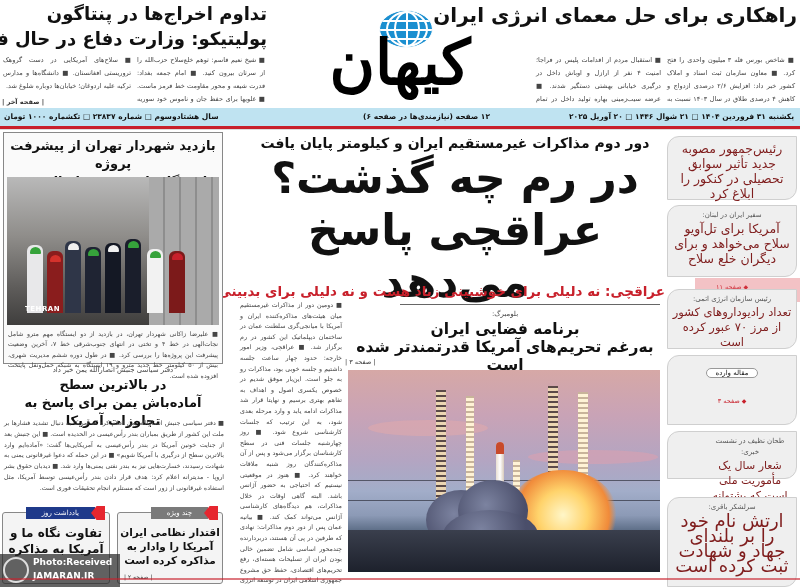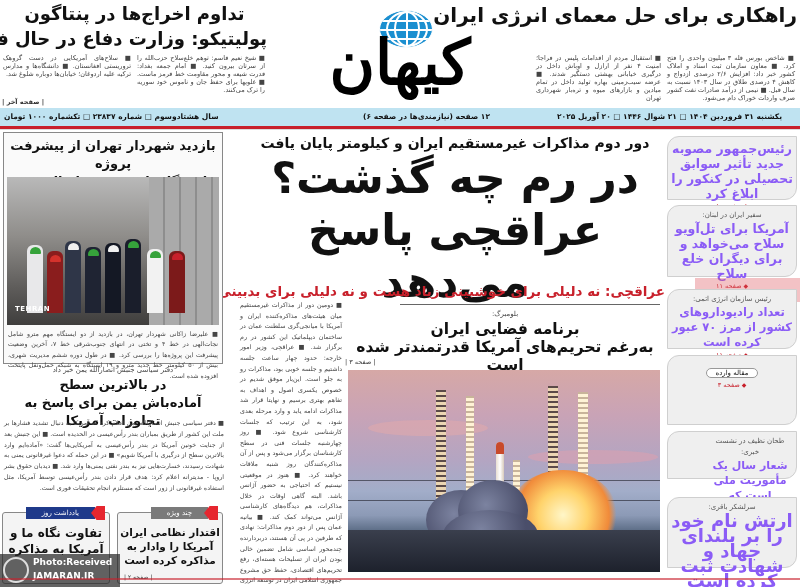--- a/index.html
+++ b/index.html
@@ -3,42 +3,42 @@
 <meta charset="utf-8">
 <style>
   * { box-sizing: border-box; margin: 0; padding: 0; }
   html, body { width: 800px; height: 587px; overflow: hidden; background: #fff; }
   body { font-family: "DejaVu Sans", sans-serif; color: #111; position: relative; direction: rtl; }
 
   .abs { position: absolute; }
 
   
   .masthead { left: 0; top: 0; width: 800px; height: 108px; background: #fff; }
-  .mh-head { font-weight: bold; font-size: 19px; line-height: 24px; text-align: center; color: #111; white-space: nowrap; }
-  .mh-small { font-size: 6.5px; line-height: 8px; color: #444; text-align: justify; }
+  .mh-head { font-weight: bold; font-size: 19px; line-height: 24px; color: #111; white-space: nowrap; }
+  .mh-small { font-size: 6.5px; line-height: 13px; color: #444; text-align: justify; }
   .pageref { font-size: 6.5px; color: #333; font-weight: bold; }
 
   .logo-wrap { left: 280px; top: 6px; width: 240px; height: 96px; }
   .logo-text { position: absolute; left: 0; top: 22px; width: 240px; text-align: center; font-family: "DejaVu Serif", serif; font-size: 62px; font-weight: bold; line-height: 70px; color: #000; letter-spacing: -2px; }
   .globe { position: absolute; left: 99px; top: 4px; width: 54px; height: 38px; border-radius: 50%; background: #1b8fd0; overflow: hidden; border: 1px solid #fff; }
   .globe .ln-h { position: absolute; left: 0; width: 100%; height: 2px; background: #fff; }
   .globe .ln-v { position: absolute; top: 0; height: 100%; width: 2px; background: #fff; }
   .globe .ell { position: absolute; top: 0; height: 100%; border: 2px solid #fff; border-radius: 50%; }
 
   
   .datebar { left: 0; top: 108px; width: 800px; height: 18px; background: #bfe3f1; font-size: 7.5px; font-weight: bold; color: #111; }
   .datebar span { position: absolute; top: 4px; white-space: nowrap; }
   .redrule { left: 0; top: 126px; width: 800px; height: 3px; background: #c8202b; }
   .redrule2 { left: 0; top: 129px; width: 800px; height: 1px; background: #ddd; }
 
   
   .sbox { position: absolute; left: 667px; width: 130px; background: #efefef; border: 1px solid #cfcfcf; border-radius: 12px 0 12px 0; text-align: center; padding: 4px 3px; }
   .sbox .kick { font-size: 7px; color: #555; line-height: 11px; }
-  .sbox .ttl { font-size: 12.5px; font-weight: bold; line-height: 15px; color: #8b5cf6; }
-  .sbox .ref { font-size: 6.5px; color: #c8202b; margin-top: 1px; }
+  .sbox .ttl { font-size: 12.5px; font-weight: normal; line-height: 15px; color: #7f1d1d; }
+  .sbox .ref { font-size: 6.5px; color: #c8202b; margin-top: 17px; }
   .sbox .ref::before { content: "◆ "; font-size: 6px; }
   .pill { display: inline-block; border: 1px solid #999; border-radius: 8px; padding: 0 8px; font-size: 7px; background: #fff; margin-bottom: 2px; }
   .jamaran-watermark { left: 695px; top: 278px; width: 105px; height: 24px; background: rgba(220,80,90,0.35); }
 
   
   .kicker { left: 250px; top: 134px; width: 410px; text-align: center; font-size: 14px; font-weight: bold; line-height: 18px; }
   .headline { left: 245px; top: 152px; width: 420px; text-align: center; font-size: 43px; font-weight: 900; line-height: 52px; letter-spacing: -1px; }
   .subhead { left: 240px; top: 282px; width: 425px; text-align: center; font-size: 13.5px; font-weight: bold; color: #c8202b; line-height: 18px; white-space: nowrap; }
   .body-col { left: 240px; top: 300px; width: 102px; font-size: 6.3px; line-height: 10.6px; color: #444; text-align: justify; }
 
@@ -62,21 +62,21 @@
   .wire { position: absolute; left: 0; width: 100%; height: 1px; background: rgba(30,30,40,0.6); }
 
   
   .metro-box { left: 3px; top: 132px; width: 220px; height: 232px; border: 1px solid #888; background: #fafafa; }
   .metro-title { position: absolute; left: 0; top: 4px; width: 100%; text-align: center; font-size: 13px; font-weight: bold; line-height: 18px; }
   .metro-photo { position: absolute; left: 3px; top: 44px; width: 212px; height: 148px; overflow: hidden;
     background: linear-gradient(180deg, #b9b9b9 0%, #8f8d8a 40%, #5e5c5a 75%, #3f3e3d 100%); }
   .metro-photo .wall { position: absolute; right: 0; top: 0; width: 70px; height: 100%; background: repeating-linear-gradient(90deg,#aaa 0 14px,#8e8e8e 14px 16px); }
   .person { position: absolute; bottom: 12px; width: 16px; border-radius: 6px 6px 0 0; }
   .helmet { position: absolute; width: 11px; height: 7px; border-radius: 6px 6px 1px 1px; }
-  .tehran-logo { position: absolute; left: 8px; bottom: 12px; font-size: 7px; font-weight: bold; color: #fff; font-family: "DejaVu Sans", sans-serif; direction: ltr; letter-spacing: 0.5px; }
+  .tehran-logo { position: absolute; left: 18px; bottom: 12px; font-size: 7px; font-weight: bold; color: #fff; font-family: "DejaVu Sans", sans-serif; direction: ltr; letter-spacing: 0.5px; }
   .metro-text { position: absolute; left: 4px; top: 196px; width: 210px; font-size: 6.3px; line-height: 10.4px; color: #444; text-align: justify; }
 
   .yemen-kick { left: 3px; top: 366px; width: 220px; text-align: center; font-size: 7px; color: #444; }
   .yemen-title { left: 3px; top: 376px; width: 220px; text-align: center; font-size: 13px; font-weight: bold; line-height: 18px; }
   .yemen-text { left: 4px; top: 418px; width: 220px; font-size: 6.3px; line-height: 10.8px; color: #444; text-align: justify; }
 
   .note-box { position: absolute; top: 512px; height: 72px; border: 1px solid #888; border-radius: 3px; background: #f4f4f4; text-align: center; }
   .note-tag { position: absolute; top: -6px; right: 14px; height: 12px; padding: 0 16px; font-size: 7px; color: #fff; line-height: 12px; }
   .note-tag::after { content:""; position:absolute; right:-10px; top:-1px; width: 14px; height: 14px; background: #e6262f; clip-path: polygon(0 50%, 40% 0, 100% 0, 100% 100%, 40% 100%); }
   .note-ttl { margin-top: 12px; font-size: 12px; font-weight: bold; line-height: 16px; }
@@ -115,21 +115,21 @@
   <div class="abs" style="left:2px; top:2px; width:265px;">
     <div class="mh-head" style="font-size:18px;">تداوم اخراج‌ها در پنتاگون</div>
     <div class="mh-head" style="font-size:18px; line-height:26px;">پولیتیکو: وزارت دفاع در حال فروپاشی است</div>
     <div class="abs mh-small" style="right:2px; top:52px; width:128px;">■ شیخ نعیم قاسم: توهم خلع‌سلاح حزب‌الله را از سرتان بیرون کنید. ■ امام جمعه بغداد: قدرت شیعه و محور مقاومت خط قرمز ماست. ■ علویها برای حفظ جان و ناموس خود سوریه را ترک می‌کنند.</div>
     <div class="abs mh-small" style="right:136px; top:52px; width:128px;">■ سلاح‌های آمریکایی در دست گروهک تروریستی افغانستان. ■ دانشگاه‌ها و مدارس ترکیه علیه اردوغان؛ خیابان‌ها دوباره شلوغ شد.</div>
     <div class="abs pageref" style="left:0; top:96px;">| صفحه آخر |</div>
   </div>
 </div>
 
 <div class="abs datebar">
-  <span style="right:18px;">یکشنبه ۳۱ فروردین ۱۴۰۴ □ ۲۱ شوال ۱۴۴۶ □ ۲۰ آوریل ۲۰۲۵</span>
+  <span style="right:6px;">یکشنبه ۳۱ فروردین ۱۴۰۴ □ ۲۱ شوال ۱۴۴۶ □ ۲۰ آوریل ۲۰۲۵</span>
   <span style="right:310px;">۱۲ صفحه (نیازمندی‌ها در صفحه ۶)</span>
   <span style="left:4px;">سال هشتادوسوم □ شماره ۲۳۸۳۷ □ تکشماره ۱۰۰۰ تومان</span>
 </div>
 <div class="abs redrule"></div>
 <div class="abs redrule2"></div>
 
 <div class="sbox" style="top:136px; height:64px;">
   <div class="ttl">رئیس‌جمهور مصوبه جدید تأثیر سوابق تحصیلی در کنکور را ابلاغ کرد</div>
   <div class="ref">صفحه ۱۰</div>
 </div>
@@ -146,21 +146,21 @@
 </div>
 <div class="sbox" style="top:355px; height:70px;">
   <div class="pill">مقاله وارده</div>
   <div class="ref">صفحه ۳</div>
 </div>
 <div class="sbox" style="top:431px; height:48px;padding-left:39px;">
   <div class="kick">طحان نظیف در نشست خبری:</div>
   <div class="ttl" style="font-size:11px;">شعار سال یک مأموریت ملی است که پشتوانه قانون اساسی دارد</div>
   <div class="ref">صفحه ۱۱</div>
 </div>
-<div class="sbox" style="top:497px; height:71px;">
+<div class="sbox" style="top:497px; height:90px;">
   <div class="kick">سرلشکر باقری:</div>
   <div class="ttl" style="font-size:18px;">ارتش نام خود را بر بلندای جهاد و شهادت ثبت کرده است</div>
   <div class="ref">صفحه ۲</div>
 </div>
 
 <div class="abs kicker">دور دوم مذاکرات غیرمستقیم ایران و کیلومتر پایان یافت</div>
 <div class="abs headline">
   <div>در رم چه گذشت؟</div>
   <div>عراقچی پاسخ می‌دهد</div>
 </div>

